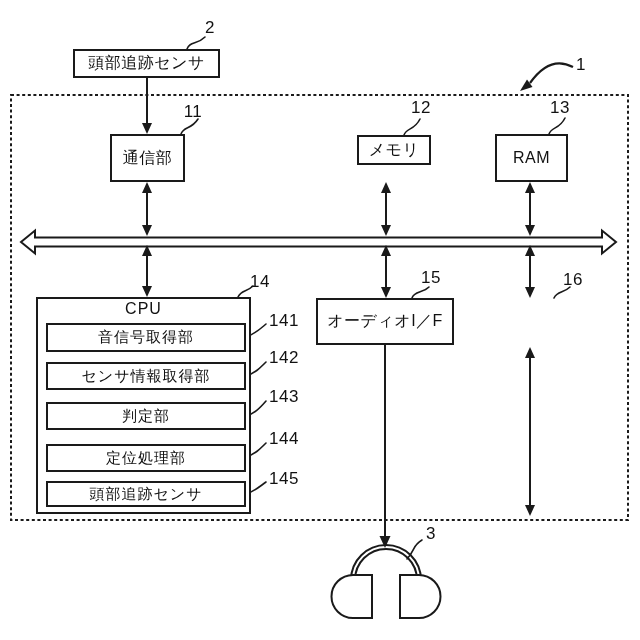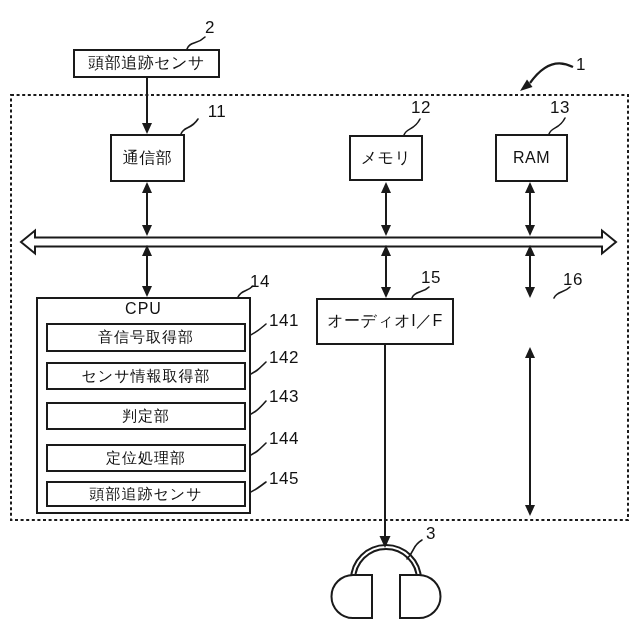--- a/index.html
+++ b/index.html
@@ -106,21 +106,21 @@
   </svg>
 
   <div class="box" style="left:73px;top:49px;width:147px;height:29px;">
     <span>頭部追跡センサ</span>
   </div>
 
   <div class="box" style="left:110px;top:134px;width:75px;height:48px;">
     <span>通信部</span>
   </div>
 
-  <div class="box" style="left:349px;top:135px;width:74px;height:46px;">
+  <div class="box" style="left:357px;top:135px;width:74px;height:30px;">
     <span>メモリ</span>
   </div>
 
   <div class="box" style="left:495px;top:134px;width:73px;height:48px;">
     <span>RAM</span>
   </div>
 
   <div class="box" style="left:36px;top:297px;width:215px;height:217px;align-items:flex-start;"></div>
   <div class="cpu-title">CPU</div>
 
@@ -141,21 +141,21 @@
   </div>
 
   <div class="box" style="left:316px;top:298px;width:138px;height:47px;">
     <span>オーディオI／F</span>
   </div>
 
 
   <div class="ref" style="left:581px;top:65px;">1</div>
   <div class="ref" style="left:210px;top:28px;">2</div>
   <div class="ref" style="left:431px;top:534px;">3</div>
-  <div class="ref" style="left:193px;top:112px;margin-left:24px;">11</div>
+  <div class="ref" style="left:193px;top:112px;">11</div>
   <div class="ref" style="left:421px;top:108px;">12</div>
   <div class="ref" style="left:560px;top:108px;">13</div>
   <div class="ref" style="left:260px;top:282px;">14</div>
   <div class="ref" style="left:431px;top:278px;">15</div>
   <div class="ref" style="left:573px;top:280px;">16</div>
   <div class="ref" style="left:284px;top:321px;">141</div>
   <div class="ref" style="left:284px;top:358px;">142</div>
   <div class="ref" style="left:284px;top:397px;">143</div>
   <div class="ref" style="left:284px;top:439px;">144</div>
   <div class="ref" style="left:284px;top:479px;">145</div>

